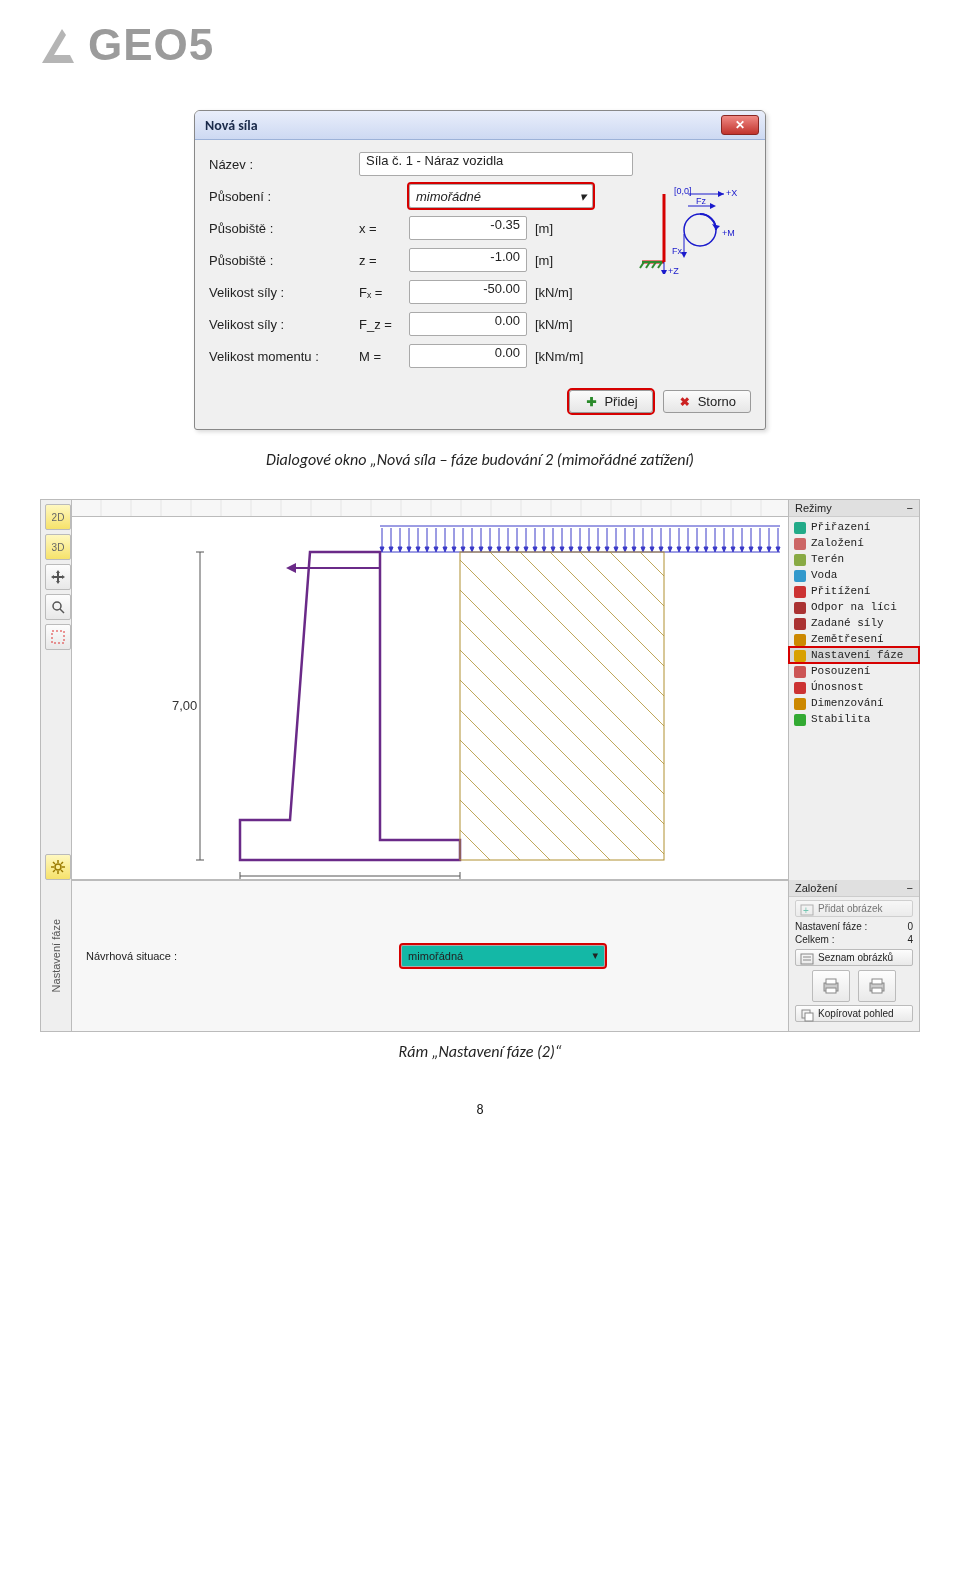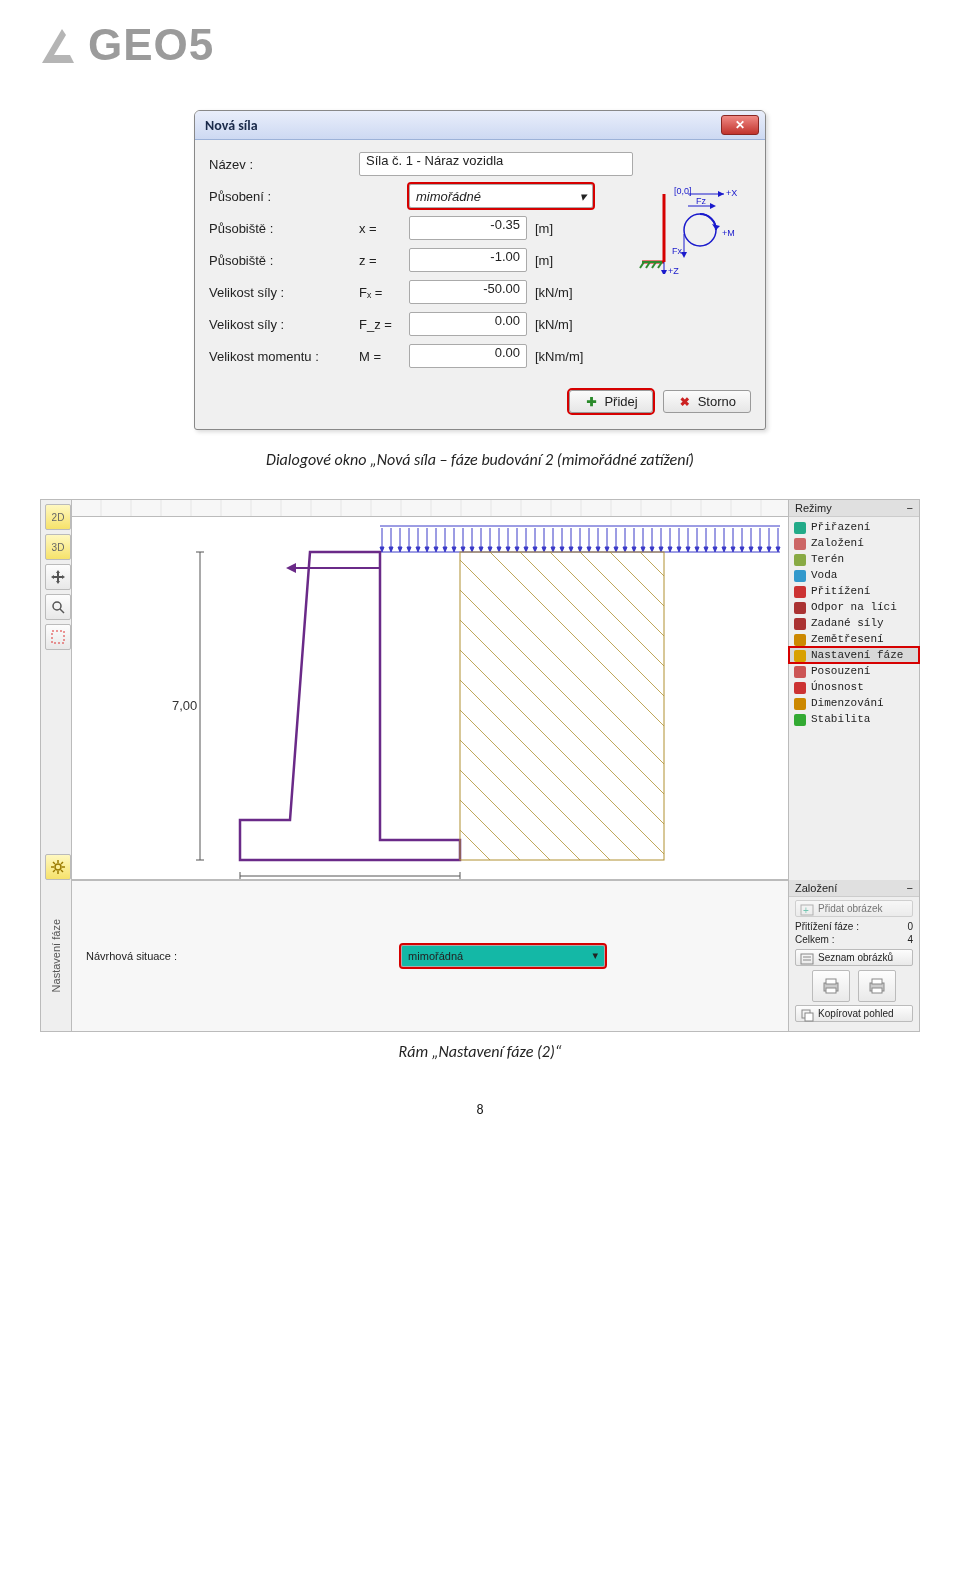--- a/index.html
+++ b/index.html
@@ -433,21 +433,21 @@
             <span>−</span>
         </div>
         <div class="out-btn" style="opacity:.6">
           <svg class="oico" width="14" height="14">
               <rect x="1" y="2" width="12" height="10" fill="none" stroke="#888"></rect>
               <text x="3" y="11" font-size="10" fill="#2a8">+</text>
             </svg>
           <span>Přidat obrázek</span>
         </div>
         <div class="out-row">
-            <span>Přitížení fáze :</span>
+            <span>Nastavení fáze :</span>
             <span>0</span>
           </div>
         <div class="out-row">
             <span>Celkem :</span>
             <span>4</span>
           </div>
         <div class="out-btn">
           <svg class="oico" width="14" height="14">
               <rect x="1" y="2" width="12" height="10" fill="none" stroke="#888"></rect>
               <line x1="3" y1="5" x2="11" y2="5" stroke="#888"></line>

